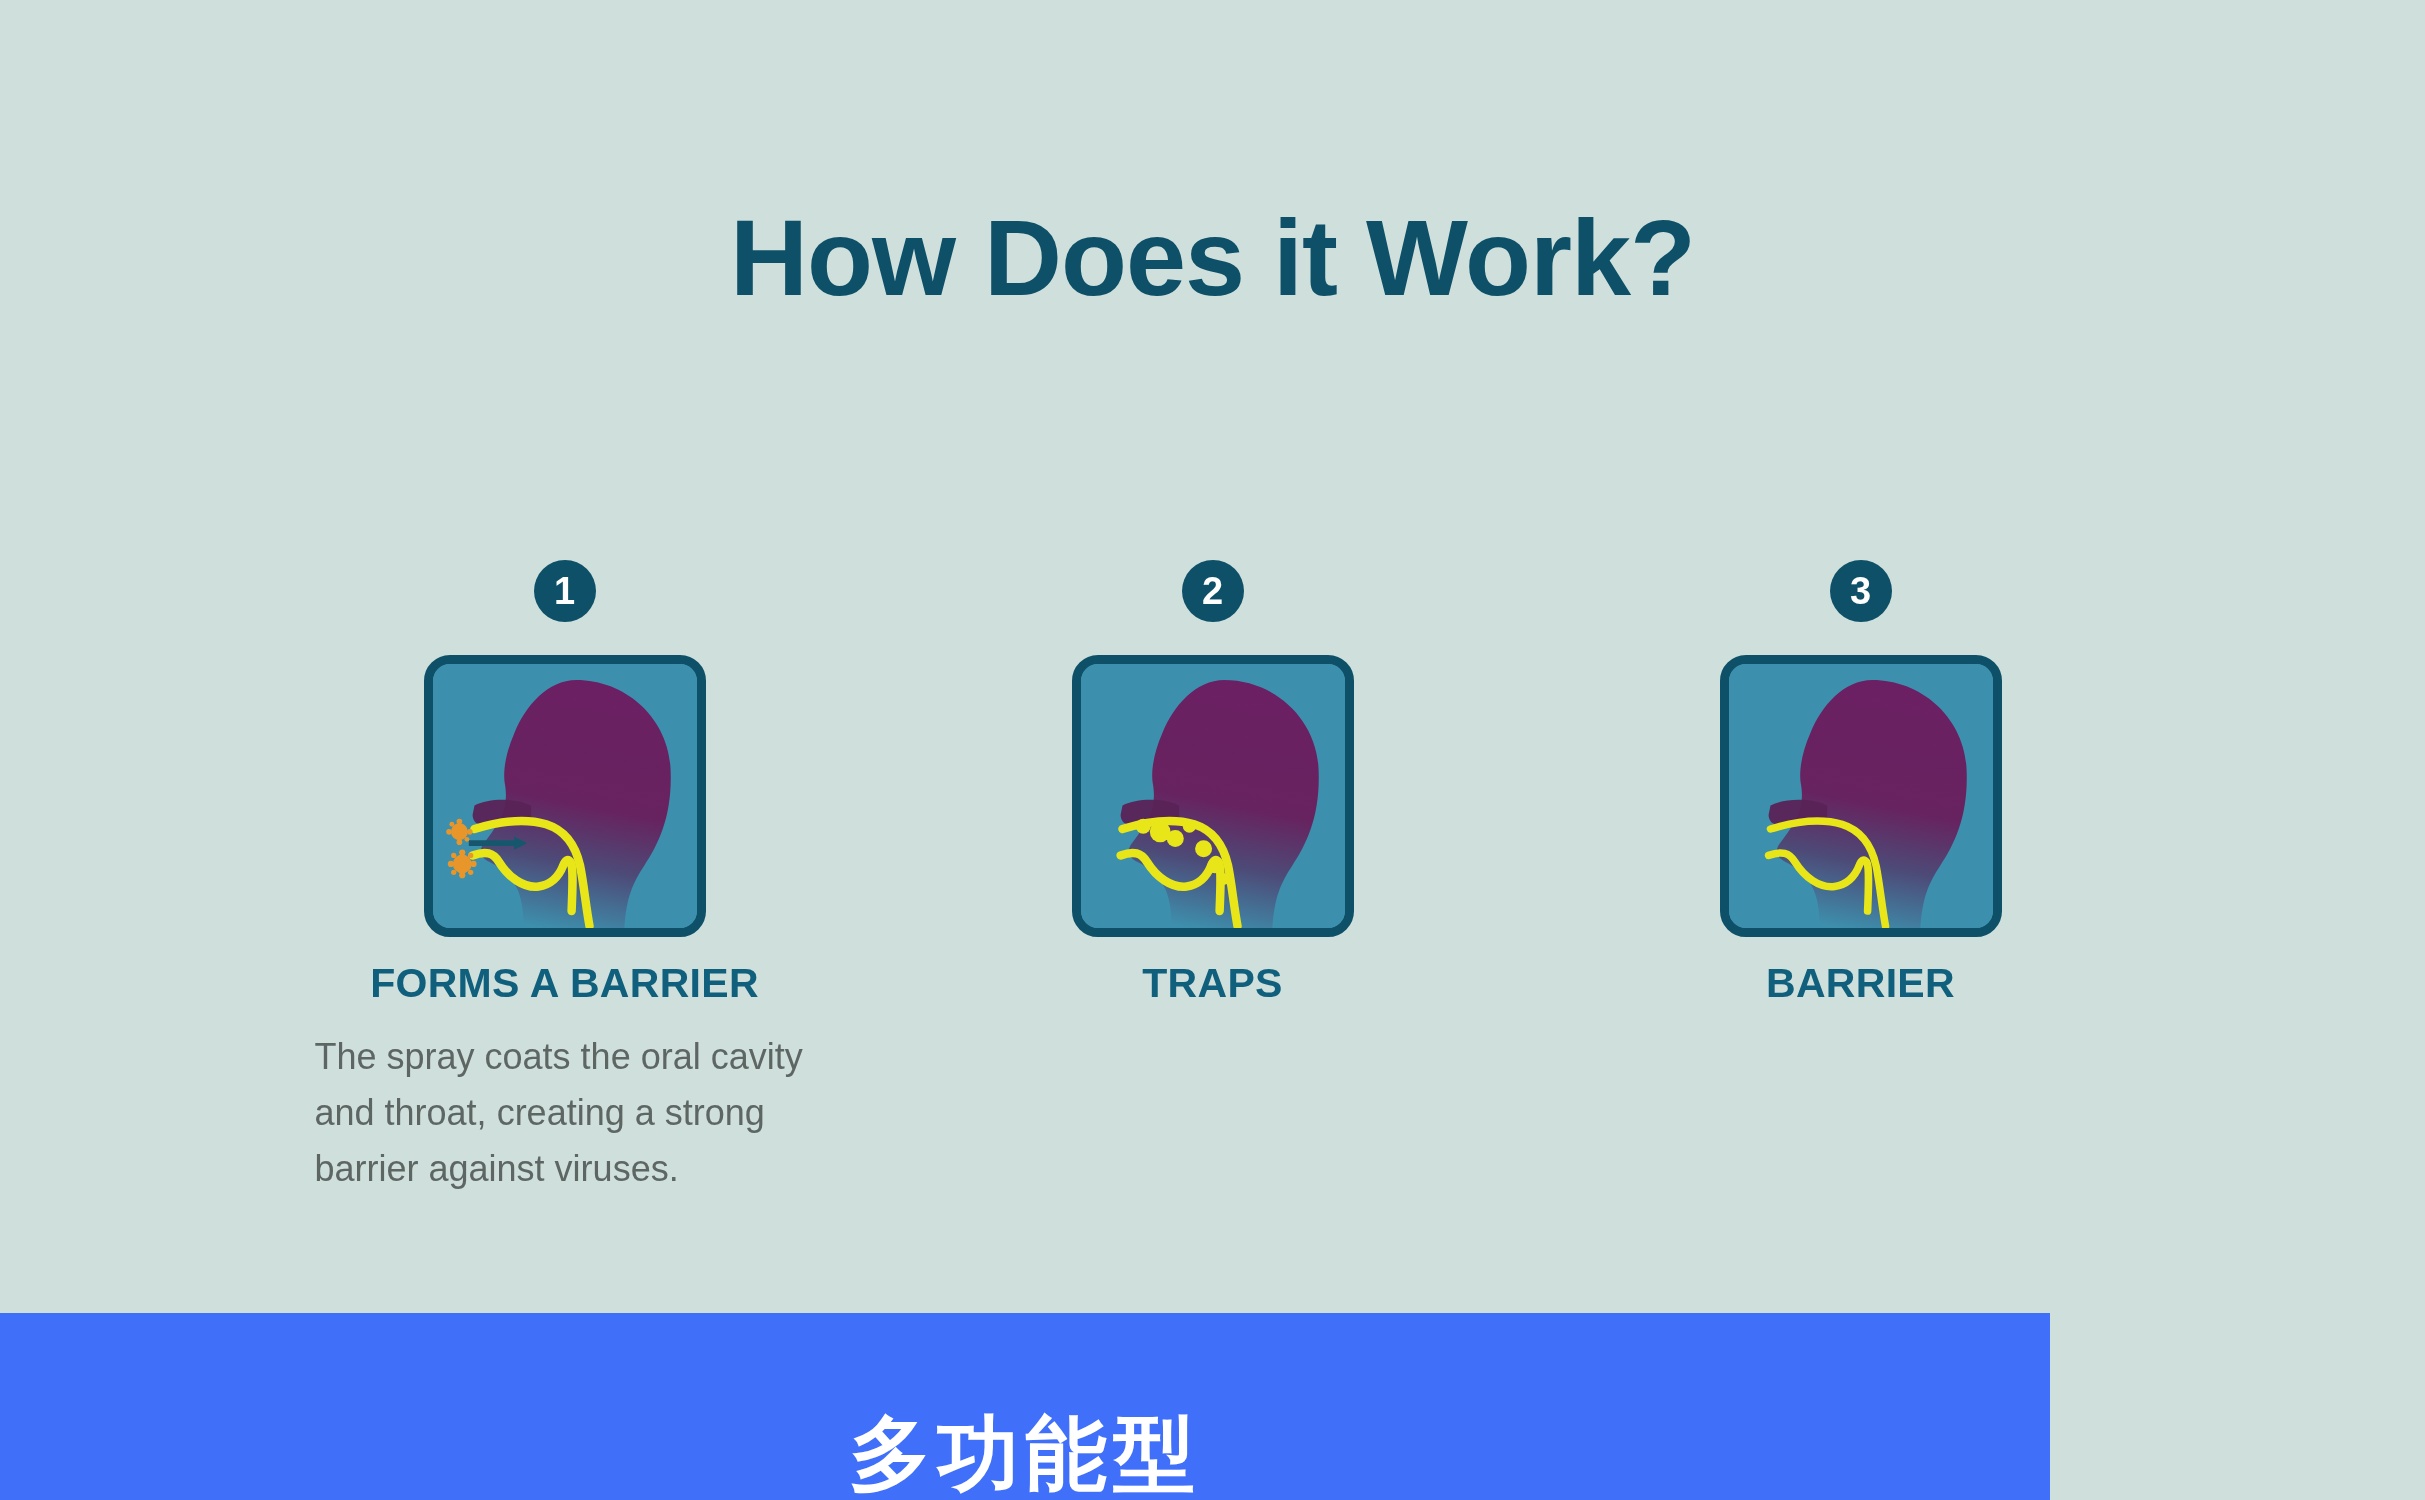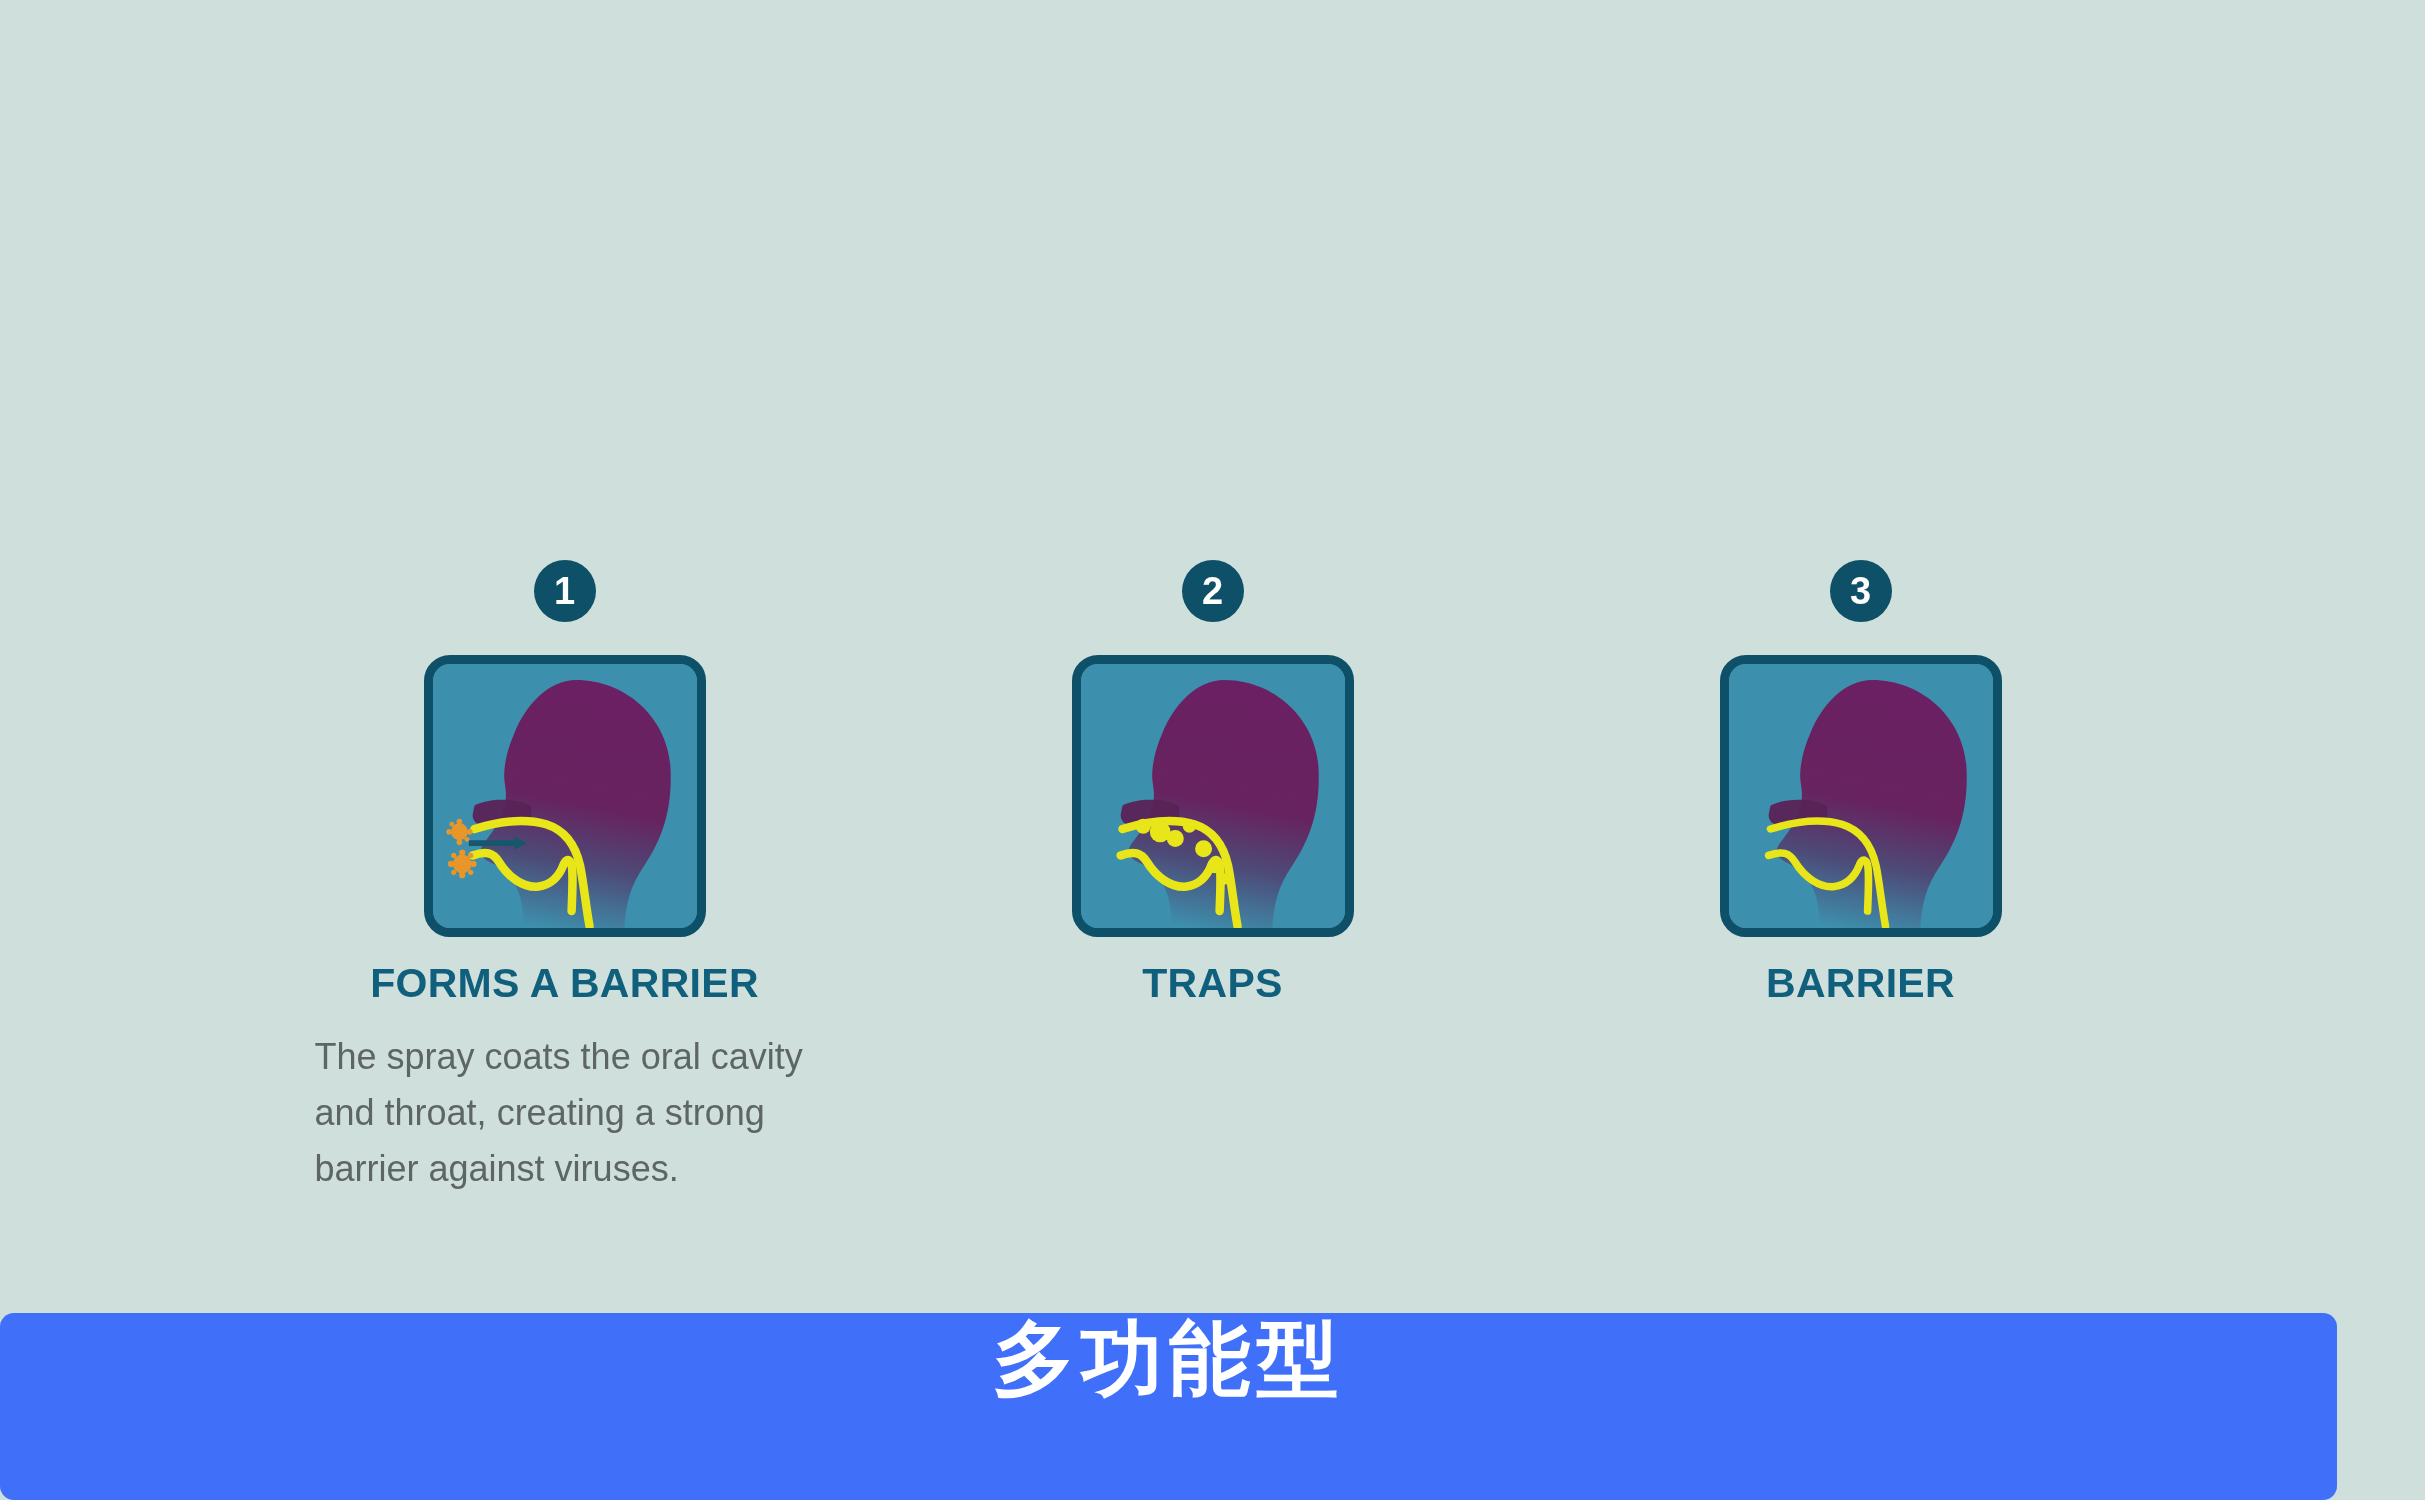--- a/index.html
+++ b/index.html
@@ -101,42 +101,42 @@
     line-height: 56px;
     color: #5e6664;
     text-align: left;
   }
 
   
   .footer {
     position: absolute;
     left: 0;
     top: 1313px;
-    width: 2337px;
+    width: 2050px;
     height: 187px;
     background: #4070fa;
     display: flex;
-    align-items: flex-start;
+    align-items: flex-end;
     justify-content: center;
-    border-radius: 14px;
   }
   .footer-text {
     color: #ffffff;
     font-size: 82px;
     line-height: 92px;
     font-weight: bold;
     letter-spacing: 6px;
     text-align: center;
   }
 </style>
 </head>
 <body>
 
 <div class="page">
 
+  <div class="title">How Does it Work?</div>
 
   <div class="steps">
 
     <div class="step">
       <div class="badge">1</div>
 
       <div class="card">
         <svg viewBox="0 0 280 280">
           <defs>
             <linearGradient id="headg1" x1="0.45" y1="0" x2="0.3" y2="1">

